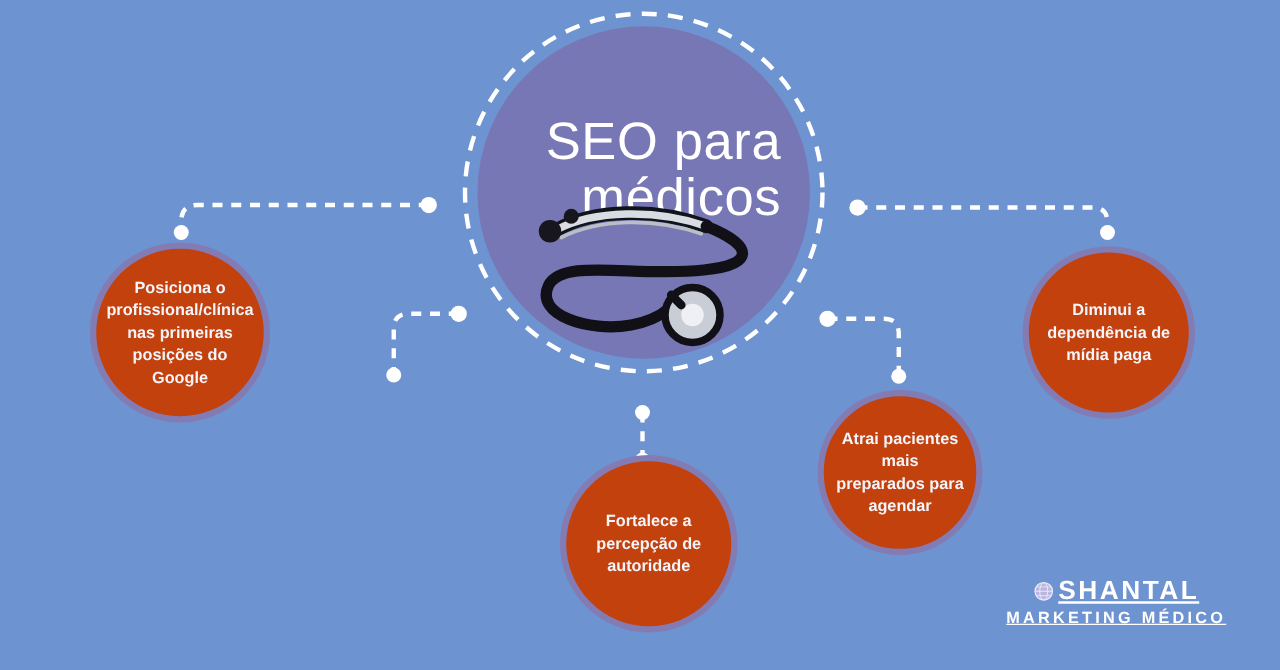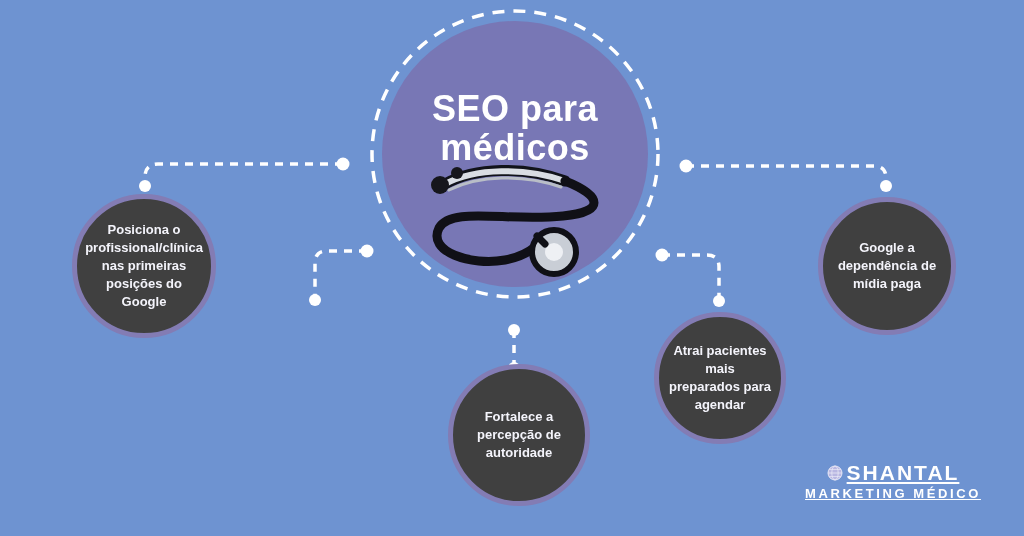--- a/index.html
+++ b/index.html
@@ -14,30 +14,30 @@
   .center-circle{
     position:absolute;left:382px;top:21px;width:266px;height:266px;
     border-radius:50%;
     background:#7877b5;
     z-index:2;
   }
   .center-title{
     position:absolute;left:405px;top:90px;width:220px;
     z-index:3;
     color:#ffffff;
-    font-size:36px;font-weight:bold;
+    font-size:42px;font-weight:normal;
     line-height:1.08;
-    text-align:center;
+    text-align:right;
     letter-spacing:0.5px;
   }
   .steth{position:absolute;left:413px;top:160px;z-index:3;}
   .bubble{
     position:absolute;
     border-radius:50%;
-    background:#404040;
+    background:#c2410c;
     border:5px solid #837cb4;
     box-sizing:border-box;
     display:flex;align-items:center;justify-content:center;
     z-index:2;
     text-align:center;
   }
   .bubble .label{
     color:#f4f4fb;
     font-size:13px;font-weight:bold;
     line-height:1.4;
@@ -113,21 +113,21 @@
   <div class="bubble b1">
     <div class="label">Posiciona o profissional/clínica nas primeiras posições do Google</div>
   </div>
   <div class="bubble b3">
     <div class="label">Fortalece a percepção de autoridade</div>
   </div>
   <div class="bubble b4">
     <div class="label">Atrai pacientes mais preparados para agendar</div>
   </div>
   <div class="bubble b5">
-    <div class="label">Google a dependência de mídia paga</div>
+    <div class="label">Diminui a dependência de mídia paga</div>
   </div>
 
   <div class="logo">
     <div class="logo-row">
       <svg width="16" height="16" viewBox="0 0 16 16">
         <circle cx="8" cy="8" r="7" fill="#b9b7e2" stroke="#e8e8f6" stroke-width="1"></circle>
         <ellipse cx="8" cy="8" rx="3.2" ry="7" fill="none" stroke="#e8e8f6" stroke-width="0.8"></ellipse>
         <line x1="1" y1="8" x2="15" y2="8" stroke="#e8e8f6" stroke-width="0.8"></line>
         <line x1="2.2" y1="4.5" x2="13.8" y2="4.5" stroke="#e8e8f6" stroke-width="0.7"></line>
         <line x1="2.2" y1="11.5" x2="13.8" y2="11.5" stroke="#e8e8f6" stroke-width="0.7"></line>

